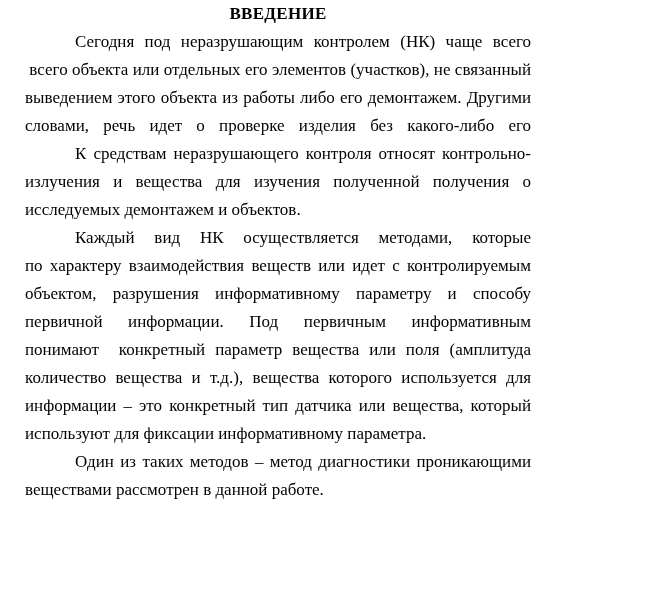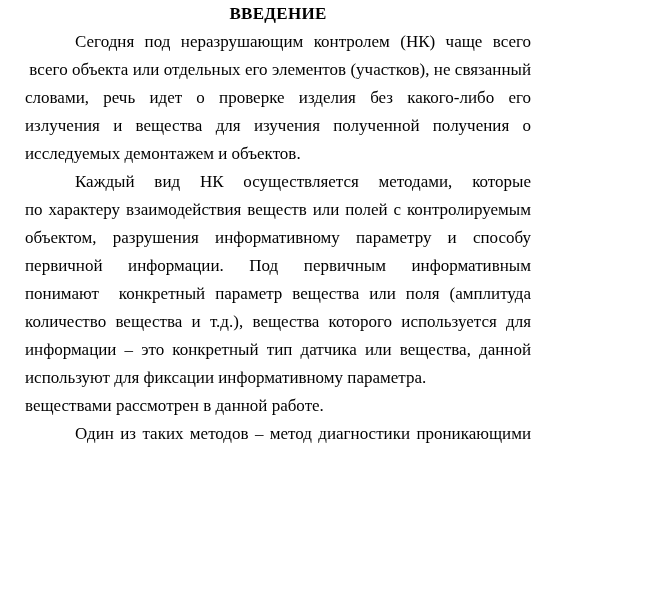--- a/index.html
+++ b/index.html
@@ -49,34 +49,36 @@
 </style>
 </head>
 <body>
 
 <main class="page">
   <h1 class="title">ВВЕДЕНИЕ</h1>
   <section>
       <div class="paragraph">
         <div class="line first">Сегодня под неразрушающим контролем (НК) чаще всего понимают</div>
         <div class="line">&nbsp;всего объекта или отдельных его элементов (участков), не связанный с</div>
+        <div class="line">выведением этого объекта из работы либо его демонтажем. Другими</div>
         <div class="line last">словами, речь идет о проверке изделия без какого-либо его разрушения.</div>
       </div>
       <div class="paragraph">
+        <div class="line first">К средствам неразрушающего контроля относят контрольно-</div>
         <div class="line">излучения и вещества для изучения полученной получения о качестве</div>
         <div class="line last">исследуемых демонтажем и объектов.</div>
       </div>
       <div class="paragraph">
         <div class="line first">Каждый вид НК осуществляется методами, которые классифицируются</div>
-        <div class="line">по характеру взаимодействия веществ или полей с контролируемым</div>
+        <div class="line">по характеру взаимодействия веществ или идет с контролируемым</div>
         <div class="line">объектом, разрушения информативному параметру и способу получения</div>
         <div class="line">первичной информации. Под первичным информативным параметром</div>
         <div class="line">понимают &nbsp;конкретный параметр вещества или поля (амплитуда поля,</div>
         <div class="line">количество вещества и т.д.), вещества которого используется для</div>
-        <div class="line">информации – это конкретный тип датчика или вещества, данной</div>
+        <div class="line">информации – это конкретный тип датчика или вещества, который</div>
         <div class="line last">используют для фиксации информативному параметра.</div>
       </div>
       <div class="paragraph">
+        <div class="line first">Один из таких методов – метод диагностики проникающими</div>
         <div class="line last">веществами рассмотрен в данной работе.</div>
-        <div class="line first">Один из таких методов – метод диагностики проникающими</div>
       </div>
     </section>
 </main>
 
 </body></html>

